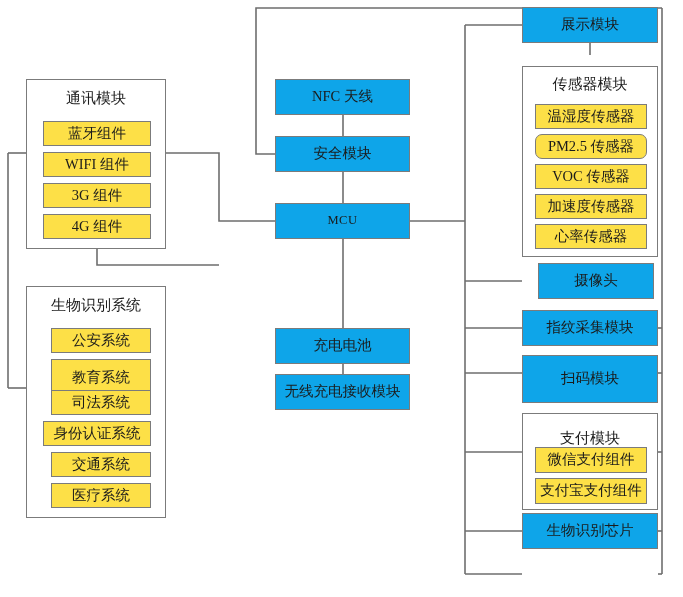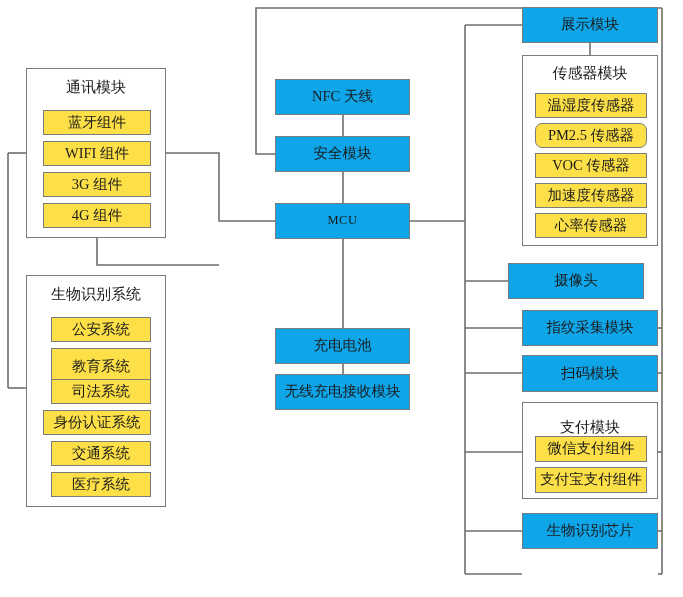--- a/index.html
+++ b/index.html
@@ -35,20 +35,21 @@
     line-height: 1.1;
     z-index: 2;
   }
   .leaf {
     font-size: 14.5px;
   }
   .group {
     display: block;
     z-index: 1;
     background: #ffffff;
+    margin-top: 11px;
   }
   .group > .group-title {
     position: absolute;
     left: 0;
     right: 0;
     text-align: center;
     font-size: 15px;
     color: #1b1b1b;
   }
   .child {
@@ -152,25 +153,25 @@
 
   <div class="node group" style="left:522px; top:55px; width:136px; height:191px;">
     <div class="group-title" style="top:9px;">传感器模块</div>
     <div class="child" style="left:12px; top:37px; width:112px; height:25px;">温湿度传感器</div>
     <div class="child" style="left:12px; top:67px; width:112px; height:25px;border-radius:7px;">PM2.5 传感器</div>
     <div class="child" style="left:12px; top:97px; width:112px; height:25px;">VOC 传感器</div>
     <div class="child" style="left:12px; top:127px; width:112px; height:25px;">加速度传感器</div>
     <div class="child" style="left:12px; top:157px; width:112px; height:25px;">心率传感器</div>
   </div>
 
-  <div class="node leaf" style="left:508px; top:263px; width:136px; height:36px;">摄像头</div>
+  <div class="node leaf" style="left:538px; top:263px; width:116px; height:36px;">摄像头</div>
 
   <div class="node leaf" style="left:522px; top:310px; width:136px; height:36px;">指纹采集模块</div>
 
-  <div class="node leaf" style="left:522px; top:355px; width:136px; height:37px;">扫码模块</div>
+  <div class="node leaf" style="left:522px; top:355px; width:136px; height:48px;">扫码模块</div>
 
   <div class="node group" style="left:522px; top:402px; width:136px; height:97px;">
     <div class="group-title" style="top:16px;">支付模块</div>
     <div class="child" style="left:12px; top:33px; width:112px; height:26px;">微信支付组件</div>
     <div class="child" style="left:12px; top:64px; width:112px; height:26px;">支付宝支付组件</div>
   </div>
 
   <div class="node leaf" style="left:522px; top:513px; width:136px; height:36px;">生物识别芯片</div>
 
   <div class="node leaf" style="left:522px; top:556px; width:136px; height:36px;margin-top:48px;">门禁模块</div>

